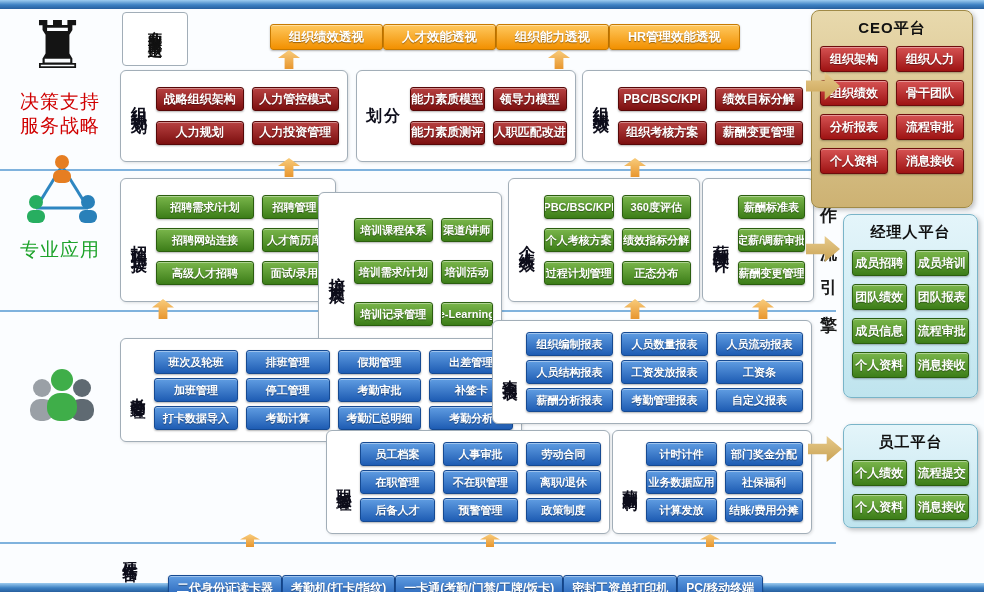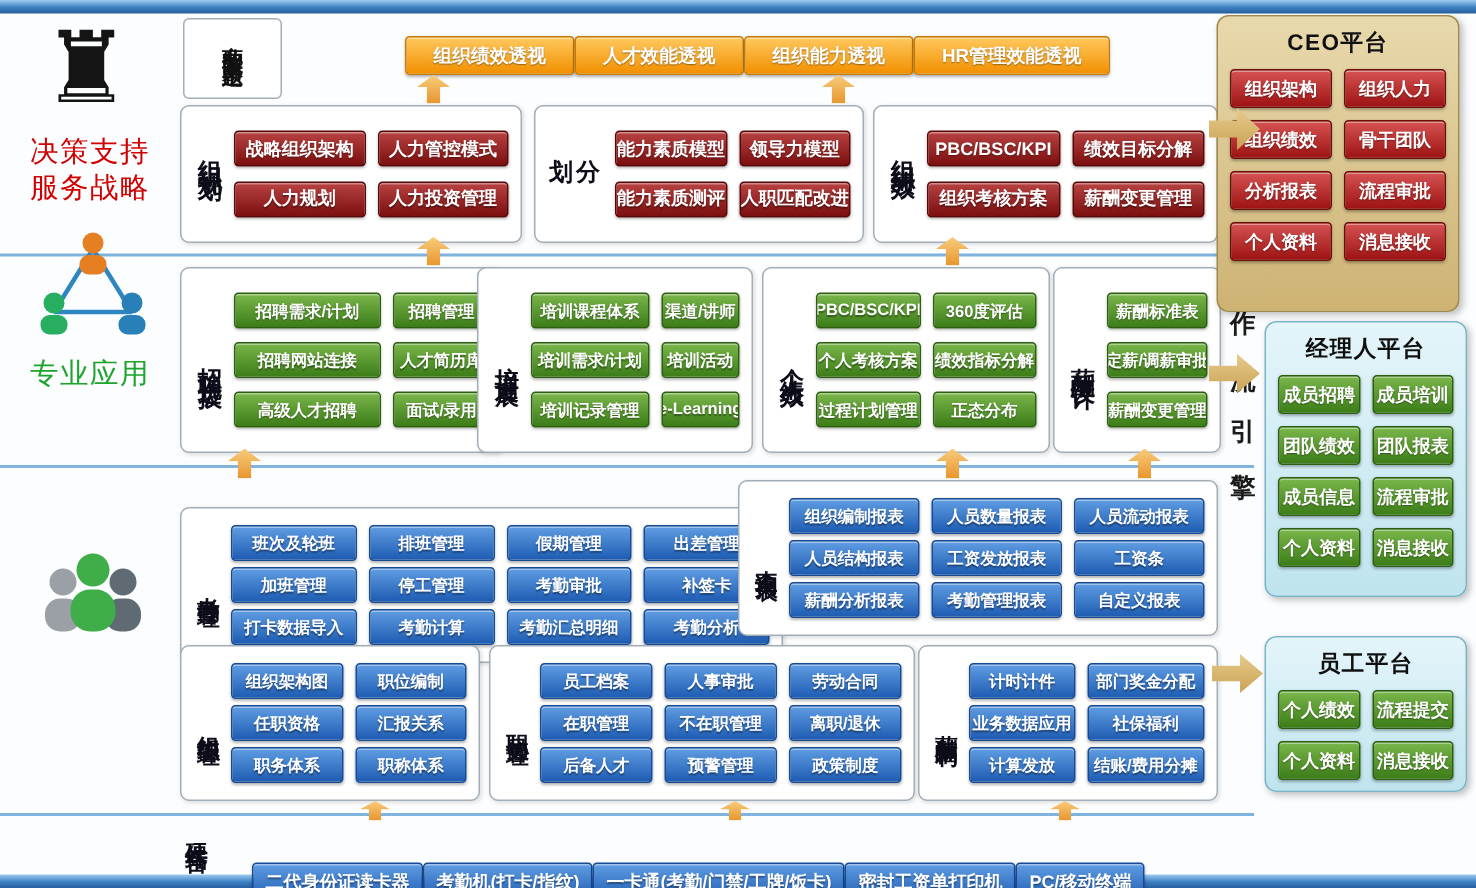--- a/index.html
+++ b/index.html
@@ -170,21 +170,21 @@
     <div class="ggrid cols2a f11">
       <span class="btn green">招聘需求/计划</span>
       <span class="btn green">招聘管理</span>
       <span class="btn green">招聘网站连接</span>
       <span class="btn green">人才简历库</span>
       <span class="btn green">高级人才招聘</span>
       <span class="btn green">面试/录用</span>
     </div>
   </div>
 
-  <div class="grp" style="left:318px;top:178px;width:184px;height:124px">
+  <div class="grp" style="left:318px;top:192px;width:184px;height:160px">
     <div class="glabel">培训发展</div>
     <div class="ggrid cols2a f11">
       <span class="btn green">培训课程体系</span>
       <span class="btn green">渠道/讲师</span>
       <span class="btn green">培训需求/计划</span>
       <span class="btn green">培训活动</span>
       <span class="btn green">培训记录管理</span>
       <span class="btn green">e-Learning</span>
     </div>
   </div>
@@ -236,31 +236,20 @@
       <span class="btn blue">人员流动报表</span>
       <span class="btn blue">人员结构报表</span>
       <span class="btn blue">工资发放报表</span>
       <span class="btn blue">工资条</span>
       <span class="btn blue">薪酬分析报表</span>
       <span class="btn blue">考勤管理报表</span>
       <span class="btn blue">自定义报表</span>
     </div>
   </div>
 
-  <div class="grp" style="left:120px;top:430px;width:200px;height:104px">
-    <div class="glabel" style="font-size:15px;line-height:18px;letter-spacing:2px">组织管理</div>
-    <div class="ggrid cols2 f11">
-      <span class="btn blue">组织架构图</span>
-      <span class="btn blue">职位编制</span>
-      <span class="btn blue">任职资格</span>
-      <span class="btn blue">汇报关系</span>
-      <span class="btn blue">职务体系</span>
-      <span class="btn blue">职称体系</span>
-    </div>
-  </div>
 
   <div class="grp" style="left:326px;top:430px;width:284px;height:104px">
     <div class="glabel" style="font-size:15px;line-height:18px;letter-spacing:2px">职员管理</div>
     <div class="ggrid cols3 f11">
       <span class="btn blue">员工档案</span>
       <span class="btn blue">人事审批</span>
       <span class="btn blue">劳动合同</span>
       <span class="btn blue">在职管理</span>
       <span class="btn blue">不在职管理</span>
       <span class="btn blue">离职/退休</span>

